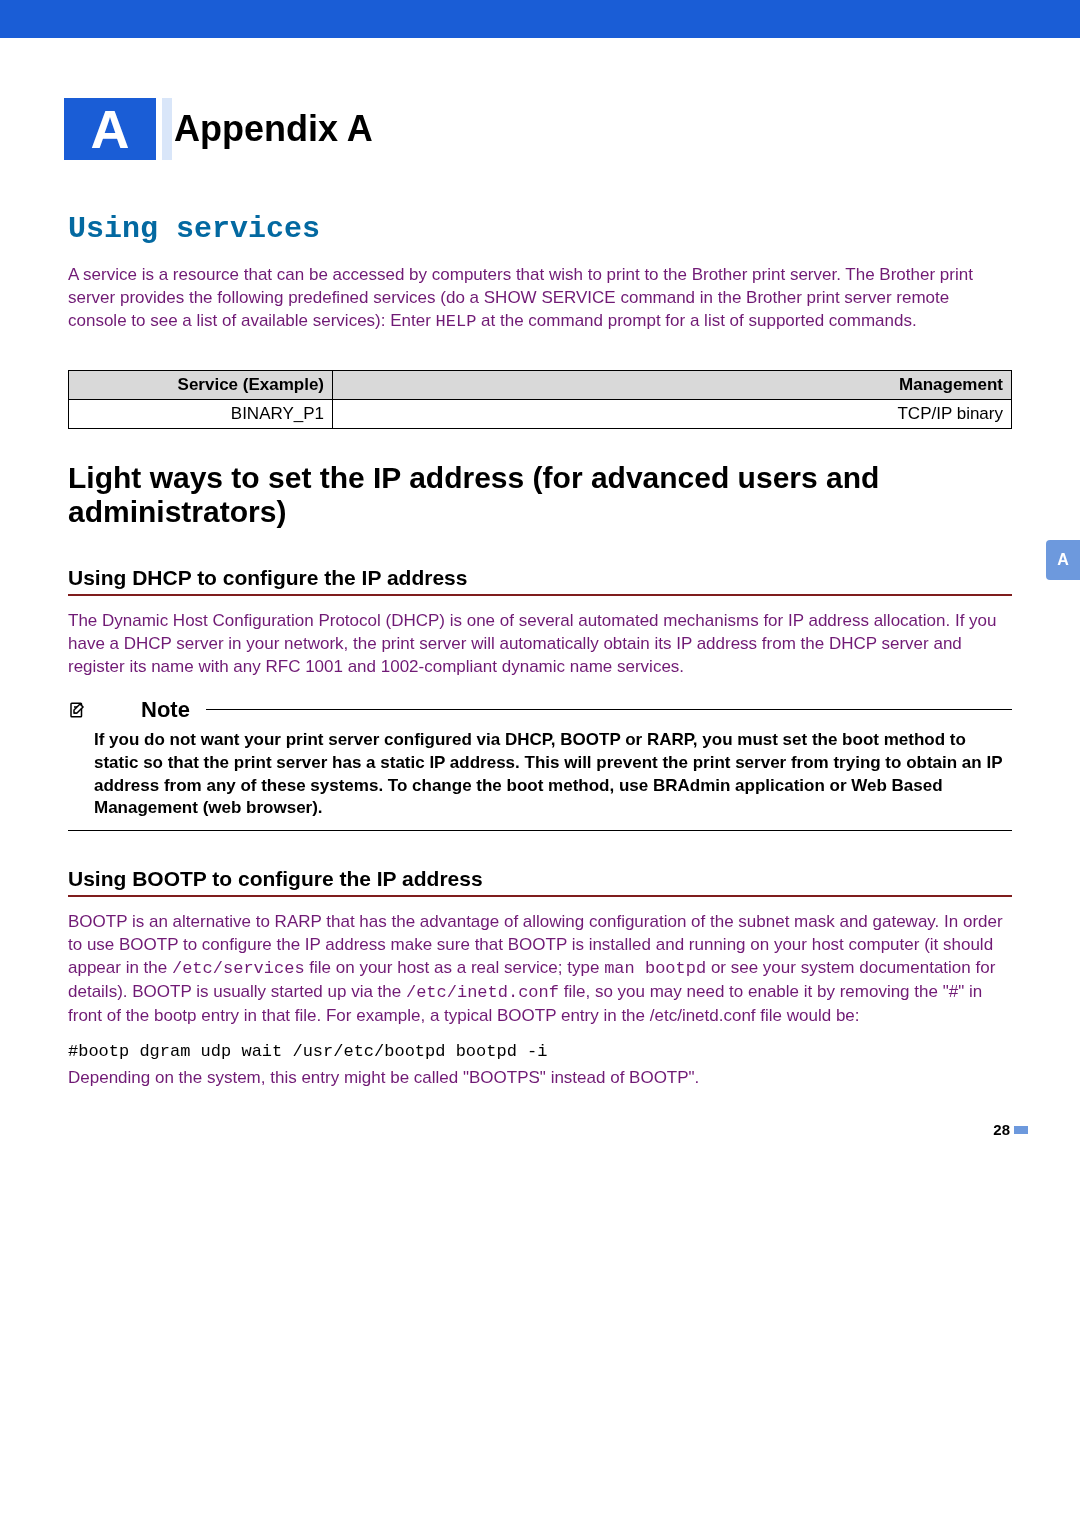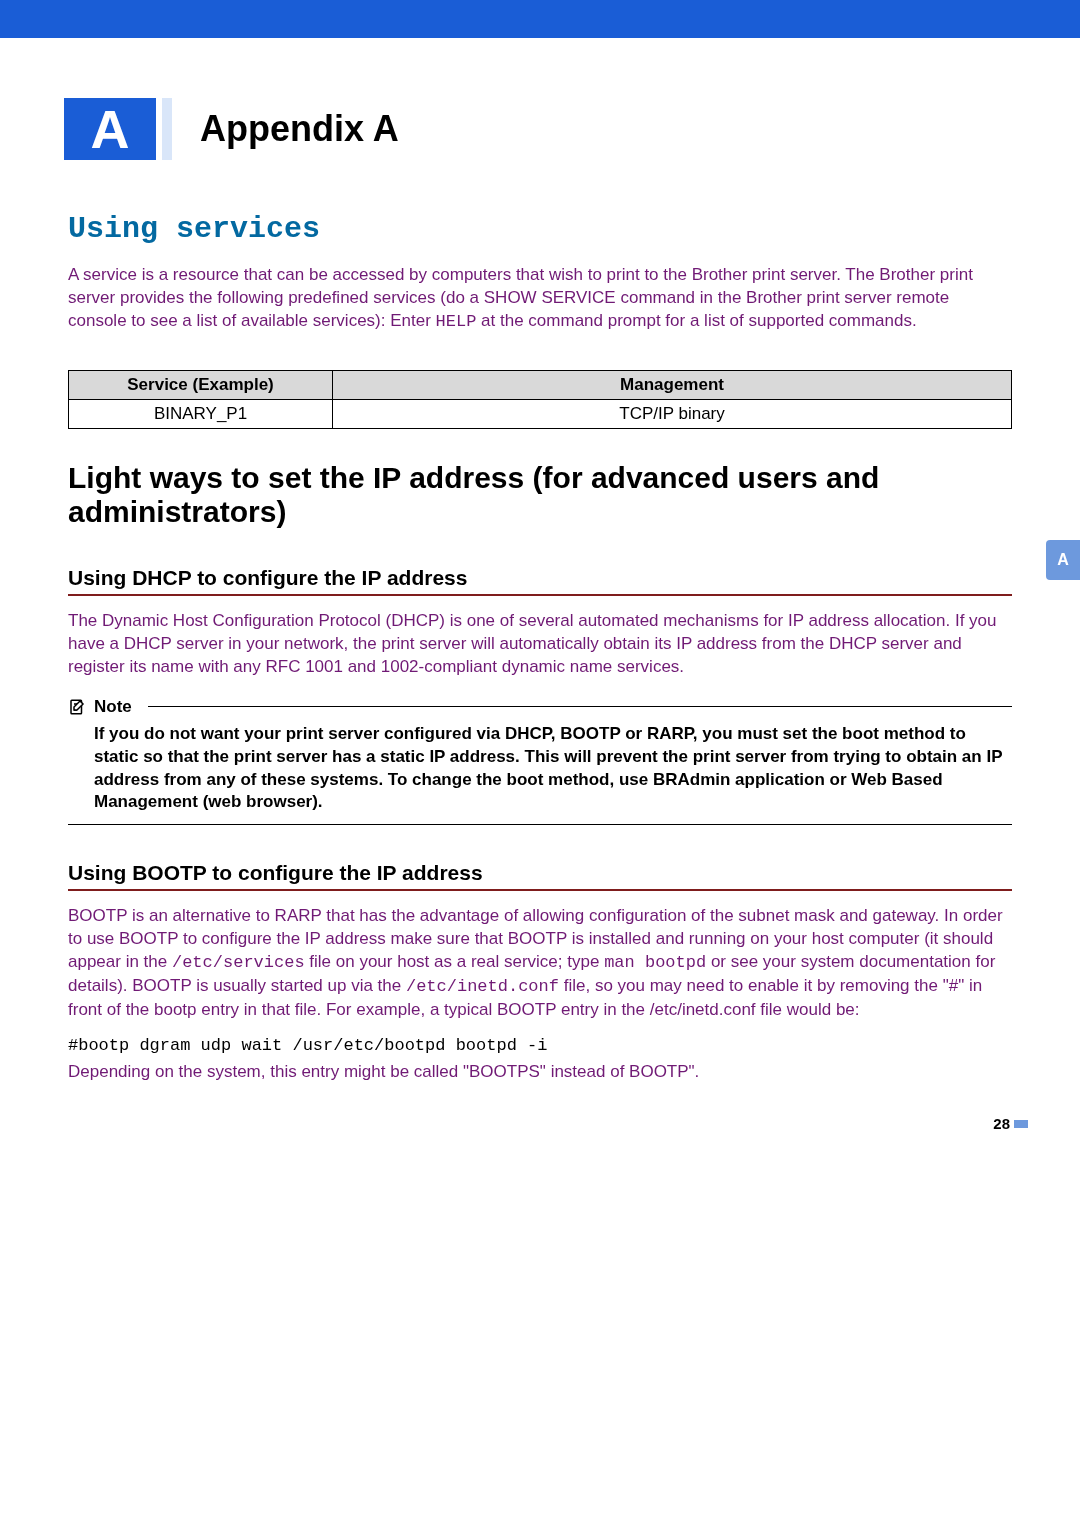--- a/index.html
+++ b/index.html
@@ -3,33 +3,33 @@
   <meta charset="utf-8">
   <style>
     * { margin: 0; padding: 0; box-sizing: border-box; }
     body { font-family: Arial, Helvetica, sans-serif; background: #fff; width: 1080px; }
     .top-banner { width: 100%; height: 38px; background: #1a5dd6; }
     .page { padding: 60px 68px 60px 68px; position: relative; }
     .chapter-header { display: flex; align-items: stretch; margin-bottom: 52px; margin-left: -4px; }
     .chapter-letter { width: 92px; background: #1a5dd6; display: flex; align-items: center; justify-content: center; font-size: 54px; font-weight: bold; color: #fff; }
     .chapter-gap { width: 6px; }
     .chapter-bar { width: 10px; background: #d9e6f9; }
-    .chapter-title { font-size: 36px; font-weight: bold; color: #000; padding-left: 28px; display: flex; align-items: center; }
+    .chapter-title { font-size: 36px; font-weight: bold; color: #000; padding-left: 2px; display: flex; align-items: center; }
     h1.using { font-size: 30px; font-weight: bold; margin-bottom: 18px; color: #0369a1; font-family: Liberation Mono, monospace; }
     p { font-size: 17px; line-height: 1.35; margin-bottom: 14px; color: #701a75; }
     .mono { font-family: "Courier New", monospace; }
     table.services { width: 100%; border-collapse: collapse; margin-top: 36px; margin-bottom: 32px; }
-    table.services th, table.services td { border: 1px solid #000; padding: 4px 8px; text-align: center; font-size: 17px; }
+    table.services th, table.services td { border: 1px solid #000; padding: 4px 8px; text-align: right; font-size: 17px; }
     table.services th { background: #d9d9d9; font-weight: bold; }
     table.services th.col1 { width: 28%; }
     h1.otherways { font-size: 30px; font-weight: bold; line-height: 1.15; margin-bottom: 18px; color: #000; }
     h2.sub { font-size: 21px; font-weight: bold; margin-top: 36px; margin-bottom: 2px; padding-bottom: 4px; color: #000; border-bottom: 2px solid #7f1d1d; }
     .note-block { margin-top: 18px; margin-bottom: 22px; }
     .note-header { display: flex; align-items: center; gap: 8px; }
-    .note-header .note-text { font-size: 17px; font-weight: bold; }
+    .note-header .note-text { font-size: 22px; font-weight: bold; margin-left: 47px; }
     .note-header .line-after { flex: 1; border-top: 1.5px solid #000; margin-left: 8px; }
     .note-body { padding: 6px 0 10px 26px; font-size: 17px; line-height: 1.35; font-weight: bold; }
     .note-bottom { border-top: 1.5px solid #000; }
     .codeblock { font-family: "Courier New", monospace; font-size: 17px; margin: 8px 0 6px 0; }
     .side-tab { position: absolute; right: 0; top: 502px; width: 34px; height: 40px; background: #6d99dd; display: flex; align-items: center; justify-content: center; color: #fff; font-weight: bold; border-top-left-radius: 4px; border-bottom-left-radius: 4px; font-size: 16px; }
     .page-number { position: absolute; right: 70px; bottom: 26px; font-size: 15px; font-weight: bold; }
     .page-number-tick { position: absolute; right: 52px; bottom: 30px; width: 14px; height: 8px; background: #6d99dd; }
     .notepad-icon { width: 18px; height: 18px; }
   </style>
 </head>

